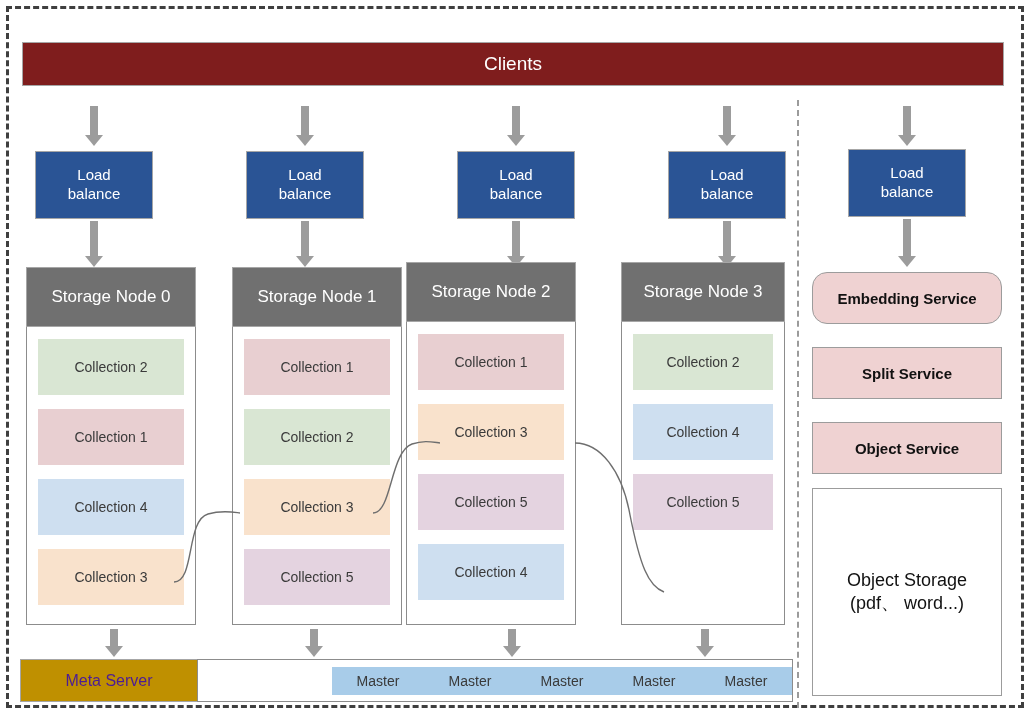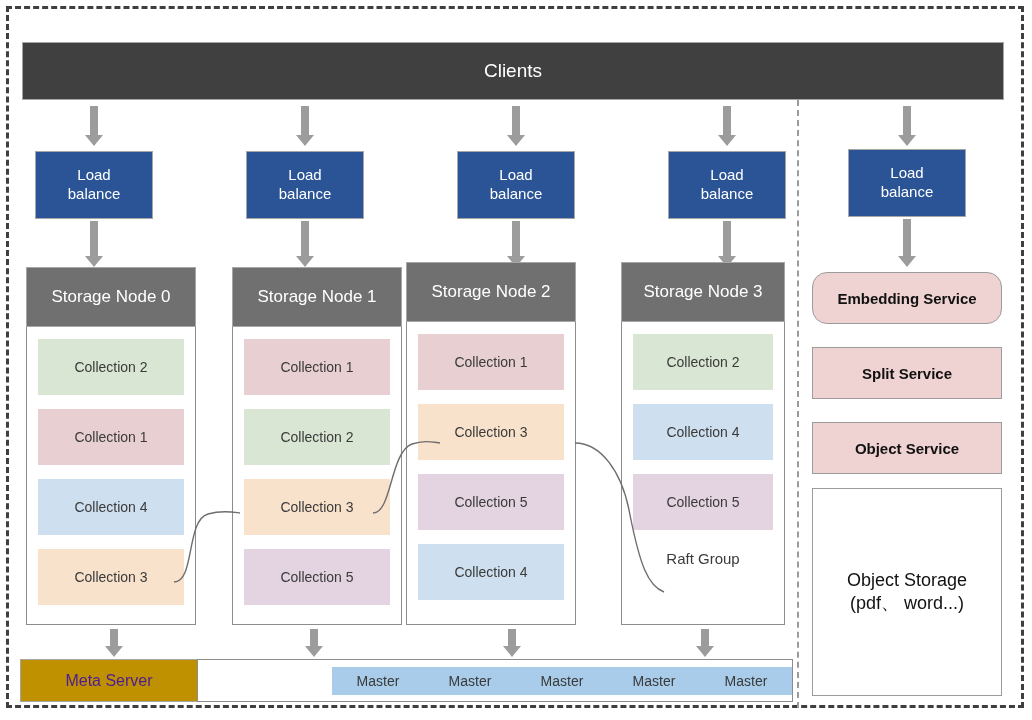--- a/index.html
+++ b/index.html
@@ -33,22 +33,22 @@
     width: 0;
     height: 608px;
     border-left: 2px dashed #9b9b9b;
   }
   
   .clients-bar {
     position: absolute;
     left: 22px;
     top: 42px;
     width: 982px;
-    height: 58px;
-    background: #404040;
+    height: 44px;
+    background: #7f1d1d;
     border: 1px solid #a6a6a6;
     box-sizing: border-box;
     display: flex;
     align-items: center;
     justify-content: center;
     color: #ffffff;
     font-size: 19px;
   }
   
   .lb-box {
@@ -353,21 +353,20 @@
     <div class="node-body" style="height:303px;">
       <div class="coll-box" style="background:#D9E6D3;">
         <span>Collection 2</span>
       </div>
       <div class="coll-box" style="background:#CEDFF0;">
         <span>Collection 4</span>
       </div>
       <div class="coll-box" style="background:#E4D3E0;">
         <span>Collection 5</span>
       </div>
-      <div class="raft-label">Raft Group</div>
     </div>
   </div>
 
   <svg class="connector-svg" viewBox="0 0 1032 720">
     <path d="M 174 582 C 195 582 186 520 208 514 C 222 510 232 512 240 513" fill="none" stroke="#6e6e6e" stroke-width="1.4"></path>
     <path d="M 373 513 C 392 513 390 452 412 444 C 424 440 432 442 440 443" fill="none" stroke="#6e6e6e" stroke-width="1.4"></path>
     <path d="M 575 443 C 600 443 622 470 630 515 C 640 565 648 586 664 592" fill="none" stroke="#6e6e6e" stroke-width="1.4"></path>
   </svg>
 
   <div class="svc-box" style="top:272px;border-radius:15px;">

